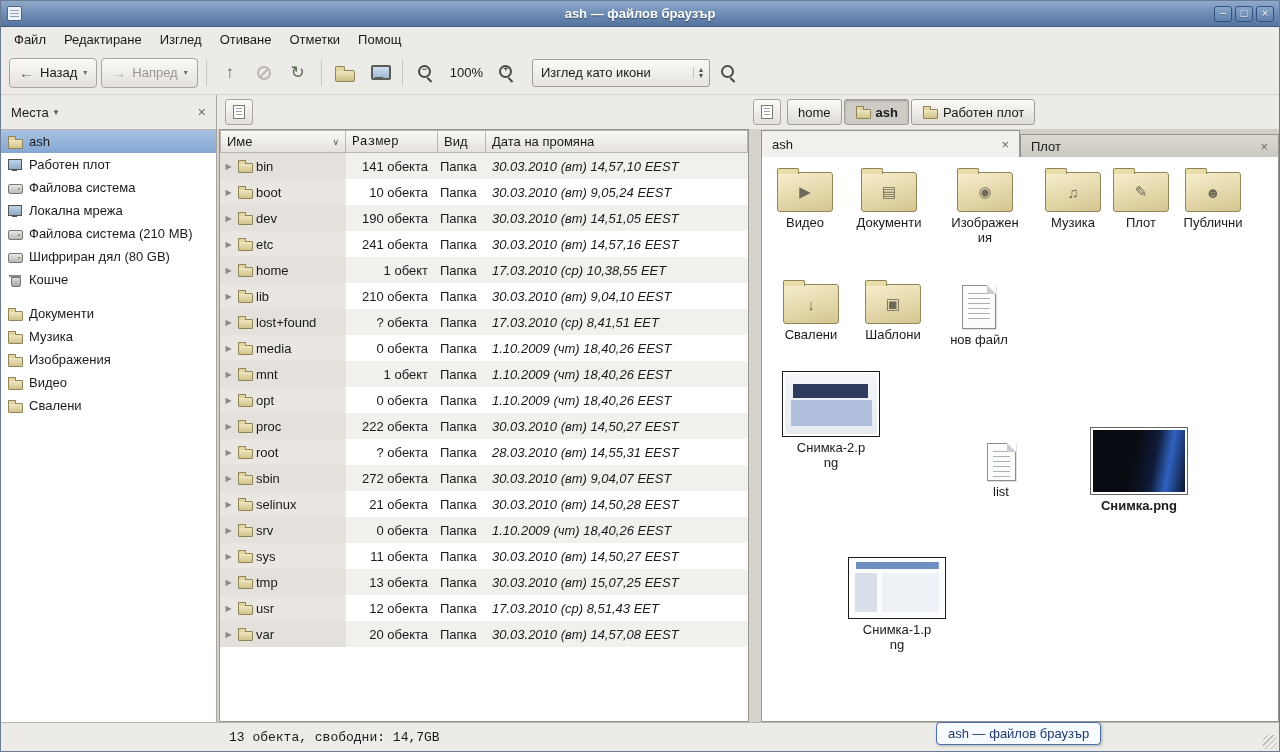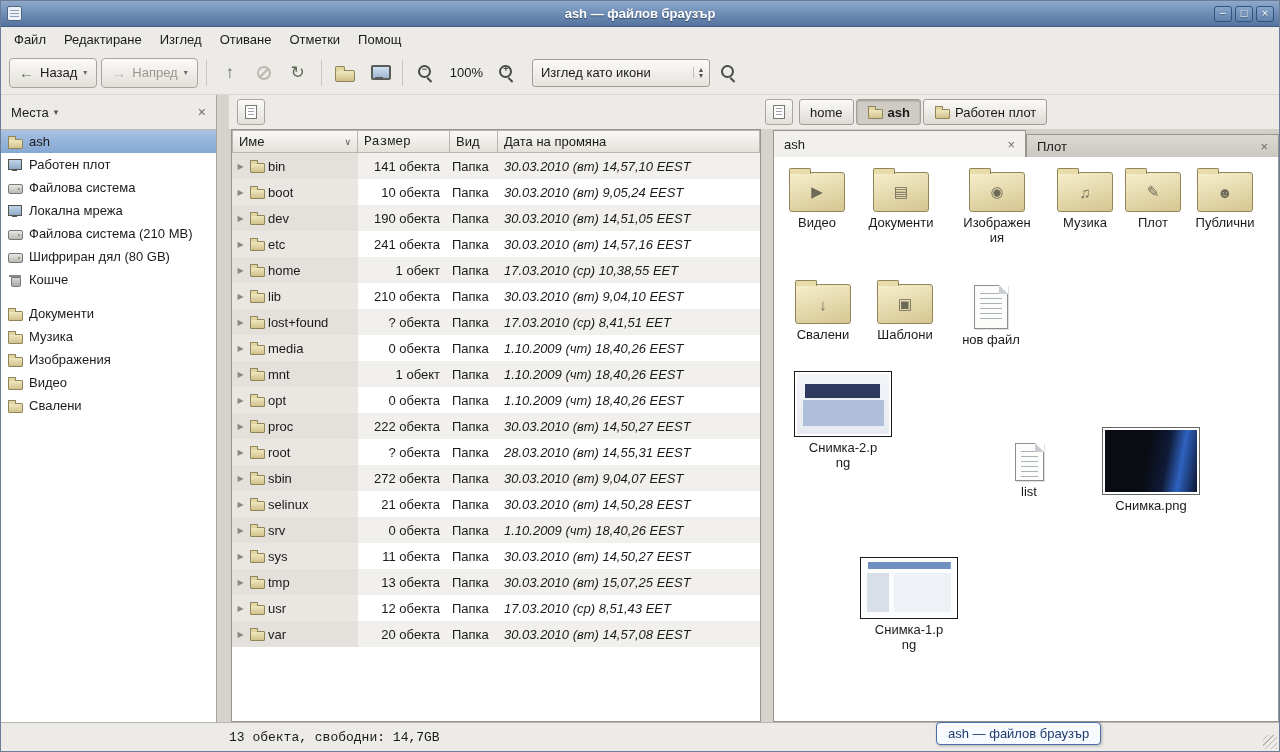--- a/index.html
+++ b/index.html
@@ -65,21 +65,21 @@
   .ic.folder::before { content:""; position:absolute; left:1px; top:5px; width:13px; height:8px; background:linear-gradient(#F0E7C0,#D2C28C); border:1px solid #8F8558; border-radius:1px; }
   .ic.folder::after { content:""; position:absolute; left:1px; top:2px; width:6px; height:3px; background:#E2D5A2; border:1px solid #8F8558; border-bottom:none; border-radius:1px 1px 0 0; }
   .ic.desktop::before, .ic.network::before { content:""; position:absolute; left:1px; top:2px; width:12px; height:9px; border:1px solid #55524C; background:linear-gradient(#BFD4E8,#8FABC8); }
   .ic.desktop::after, .ic.network::after { content:""; position:absolute; left:5px; top:12px; width:5px; height:2px; background:#55524C; }
   .ic.drive::before { content:""; position:absolute; left:1px; top:4px; width:13px; height:8px; background:linear-gradient(#E8E8E6,#B9B9B5); border:1px solid #777; border-radius:2px; }
   .ic.drive::after { content:""; position:absolute; right:3px; top:8px; width:2px; height:2px; background:#6A9A5A; border-radius:50%; }
   .ic.trash::before { content:""; position:absolute; left:4px; top:5px; width:8px; height:8px; background:linear-gradient(#D9D9D6,#A9A9A4); border:1px solid #777; border-radius:0 0 2px 2px; }
   .ic.trash::after { content:""; position:absolute; left:2px; top:3px; width:12px; height:2px; background:#888; }
 
   
-  .main { flex:1; display:flex; flex-direction:column; min-width:0; background:#EDEBE7;margin-left:12px; }
+  .main { flex:1; display:flex; flex-direction:column; min-width:0; background:#EDEBE7; }
   .pathbar { height:34px; flex:0 0 34px; position:relative; display:flex; align-items:center; padding:0 8px; }
   .mini-btn { width:28px; height:26px; border:1px solid #A9A59E; border-radius:3px; background:linear-gradient(#FBFAF8,#E3E0DA); display:flex; align-items:center; justify-content:center; cursor:default; }
   .mini-ic { width:12px; height:14px; background:#fff; border:1px solid #7A7A74; position:relative; }
   .mini-ic::before { content:""; position:absolute; left:2px; right:2px; top:2px; height:9px; background:repeating-linear-gradient(180deg,#9AA2AC 0 1px,transparent 1px 3px); }
   .path-group { position:absolute; left:536px; display:flex; align-items:center; gap:6px; }
   .psegs { display:flex; gap:2px; }
   .pseg { display:flex; align-items:center; gap:5px; height:26px; padding:0 10px; border:1px solid #A29E97; border-radius:3px; background:linear-gradient(#FBFAF8,#DEDBD5); cursor:default; }
   .pseg .ic { display:none; }
   .pseg .ic.folder { display:inline-block; }
   .pseg.active { background:#CFCCC5; box-shadow:inset 0 1px 2px rgba(0,0,0,.25); }
@@ -149,23 +149,23 @@
   .gitem.video { left:4px; top:8px; }
   .gitem.documents { left:88px; top:8px; }
   .gitem.pictures { left:184px; top:8px; }
   .gitem.music { left:272px; top:8px; }
   .gitem.desktop { left:340px; top:8px; }
   .gitem.public { left:412px; top:8px; }
   .gitem.downloads { left:10px; top:120px; }
   .gitem.templates { left:92px; top:120px; }
   .gitem.newfile { left:178px; top:124px; }
   .gitem.snimka2 { left:14px; top:212px; width:110px; }
-  .gitem.listfile { left:216px; top:282px; }
+  .gitem.listfile { left:200px; top:282px; }
   .gitem.snimka { left:322px; top:268px; width:110px; }
-  .gitem.snimka .cap { max-width:94px; }
+  .gitem.snimka .cap { max-width:94px;font-weight:bold; }
   .gitem.snimka1 { left:80px; top:398px; width:110px; }
 
   
   .statusbar { height:29px; flex:0 0 29px; background:#EDEBE7; border-top:1px solid #B8B5AE; display:flex; align-items:center; position:relative;font-family:Liberation Mono, monospace; }
   .status-text { padding-left:228px; }
   .grip { position:absolute; right:2px; bottom:2px; width:14px; height:14px; background:repeating-linear-gradient(135deg,transparent 0 3px,#B9B6AF 3px 4px); }
 
   
   .tooltip { position:absolute; left:935px; top:721px; z-index:10; padding:3px 11px; background:#F7FAFE; border:1px solid #4A6EA9; border-radius:4px; color:#1E3A6E; box-shadow:1px 1px 3px rgba(0,0,0,.25); white-space:nowrap; }
 </style>

